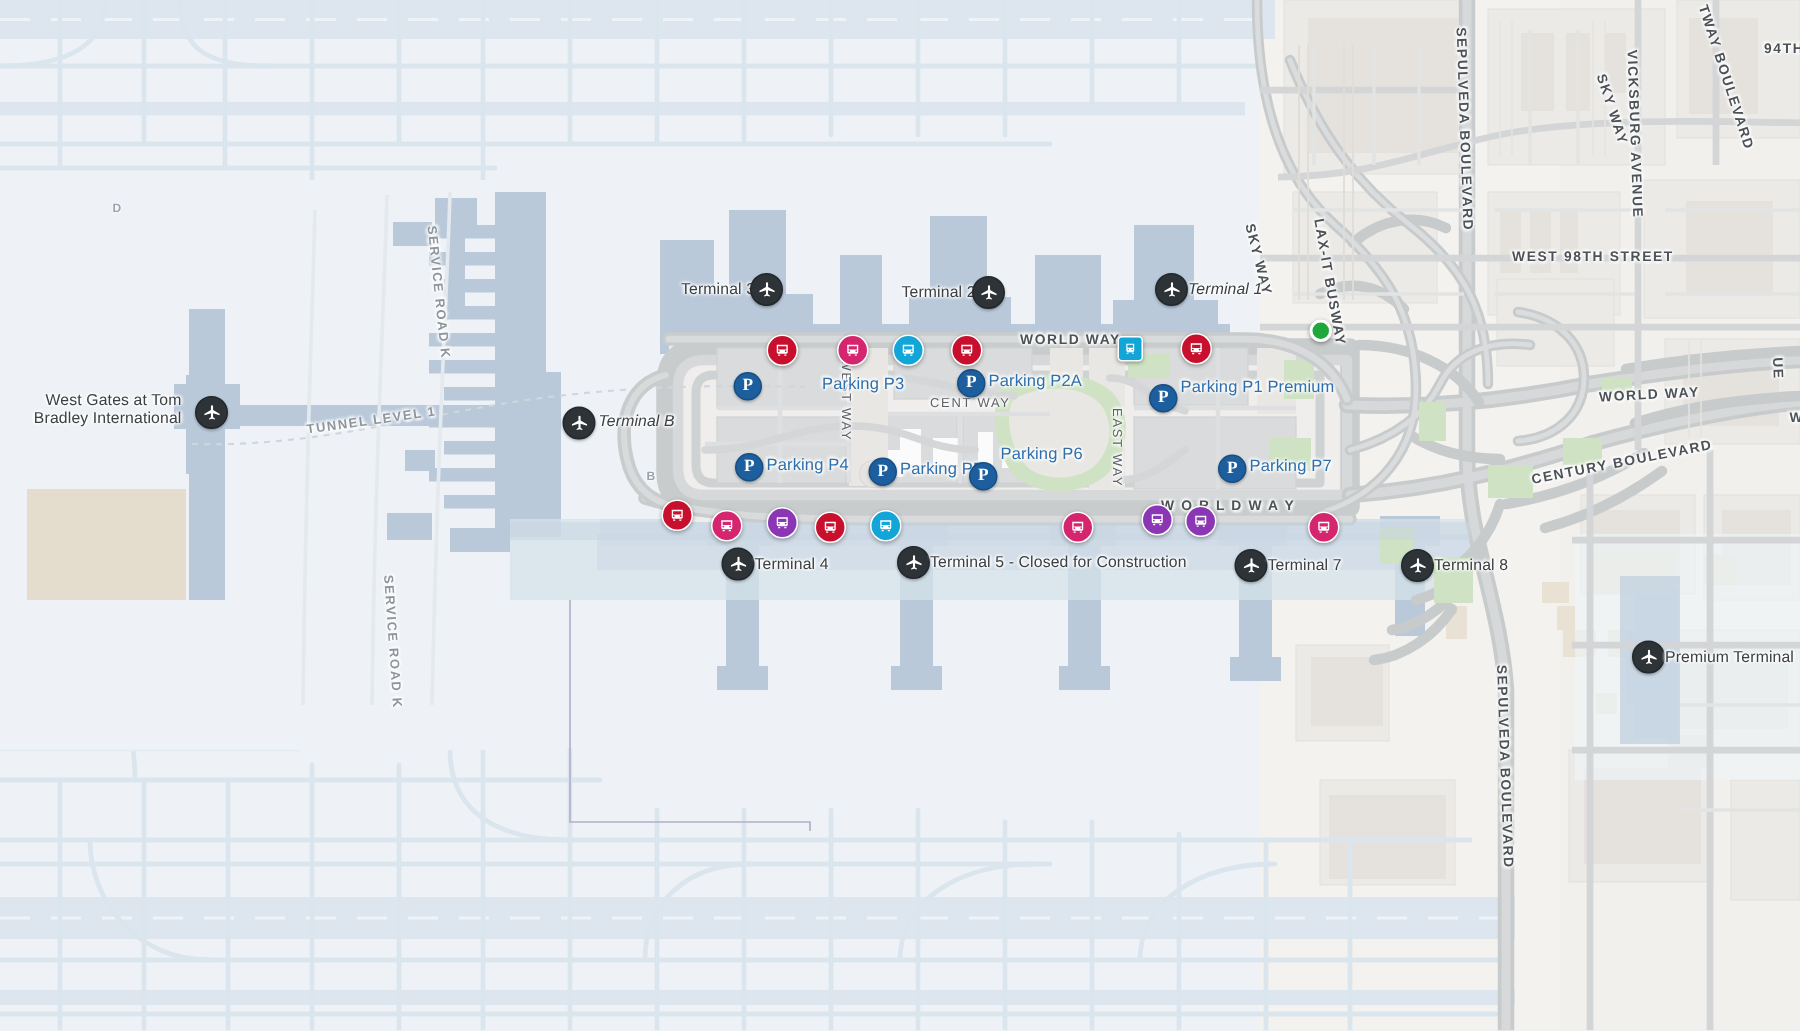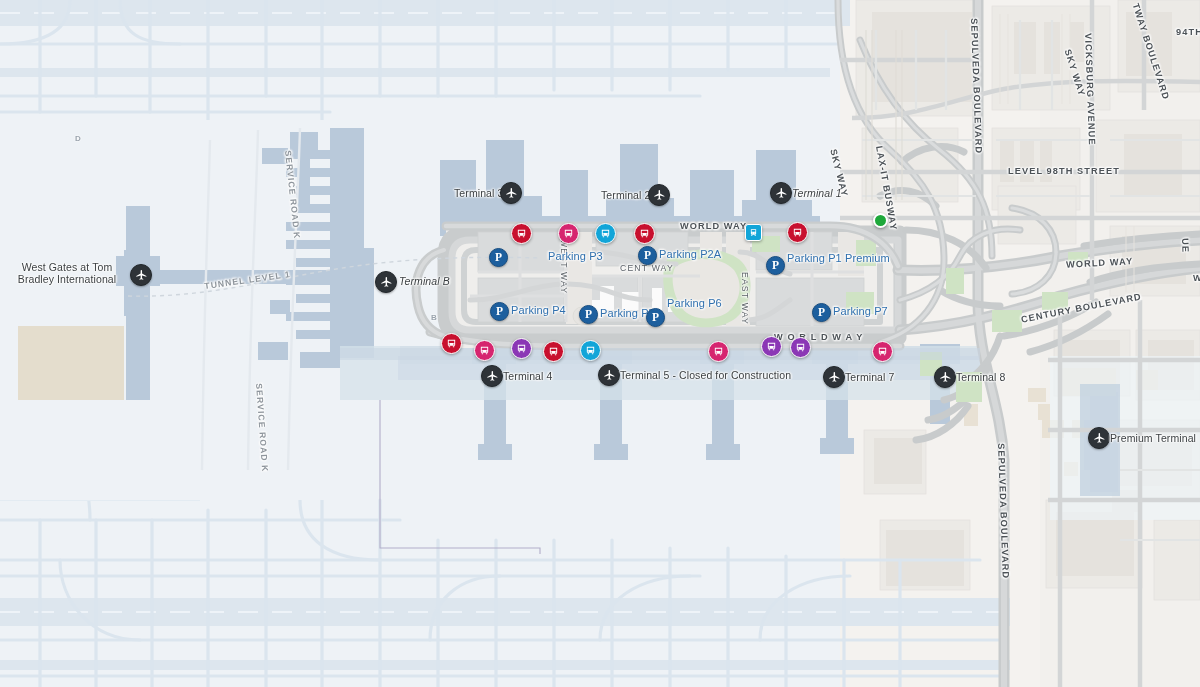--- a/index.html
+++ b/index.html
@@ -13,21 +13,21 @@
   .layer{position:absolute;left:0;top:0;width:1200px;height:687px;}
   svg.layer{display:block;}
 
   
   .lbl{position:absolute;white-space:nowrap;pointer-events:none;}
 
   .terminal-label{
     font-size:10.5px;color:#3c4043;letter-spacing:.1px;
     text-shadow:0 0 3px #fff,0 0 3px #fff,0 0 2px #fff,1px 0 2px #fff,-1px 0 2px #fff;
   }
-  .terminal-label.two-line{white-space:normal;text-align:center;line-height:11.5px;width:108px;}
+  .terminal-label.two-line{white-space:normal;text-align:right;line-height:11.5px;width:108px;}
 
   .parking-label{
     font-size:11px;color:#2f6fad;letter-spacing:.1px;font-weight:400;
     text-shadow:0 0 3px #fff,0 0 3px #fff,0 0 2px #fff,1px 1px 2px #fff,-1px -1px 2px #fff;
   }
 
   .road-label{
     font-size:8.6px;color:#4c5257;letter-spacing:1.1px;font-weight:700;
     text-shadow:0 0 3px #fff,0 0 3px #fff,0 0 2px #fff,1px 1px 2px #fff,-1px -1px 2px #fff;
   }
@@ -560,21 +560,21 @@
     <div class="lbl road-label big" style="left:979px;top:18px;transform-origin:0 0;transform:rotate(88deg);">SEPULVEDA BOULEVARD</div>
 
     <div class="lbl road-label big" style="left:1006px;top:443px;transform-origin:0 0;transform:rotate(88deg);">SEPULVEDA BOULEVARD</div>
 
     <div class="lbl road-label big" style="left:1072px;top:48px;transform-origin:0 0;transform:rotate(72deg);">SKY WAY</div>
 
     <div class="lbl road-label big" style="left:838px;top:148px;transform-origin:0 0;transform:rotate(76deg);">SKY WAY</div>
 
     <div class="lbl road-label big" style="left:884px;top:145px;transform-origin:0 0;transform:rotate(80deg);">LAX-IT BUSWAY</div>
 
-    <div class="lbl road-label big" style="left:1008px;top:166px;">LEVEL 98TH STREET</div>
+    <div class="lbl road-label big" style="left:1008px;top:166px;">WEST 98TH STREET</div>
 
     <div class="lbl road-label big" style="left:1093px;top:33px;transform-origin:0 0;transform:rotate(88deg);">VICKSBURG AVENUE</div>
 
     <div class="lbl road-label big" style="left:1140px;top:2px;transform-origin:0 0;transform:rotate(72deg);">TWAY BOULEVARD</div>
 
     <div class="lbl road-label big" style="left:1176px;top:27px;">94TH</div>
 
     <div class="lbl road-label big" style="left:1190px;top:238px;transform-origin:0 0;transform:rotate(88deg);">UE</div>
 
     <div class="lbl road-label big" style="left:1193px;top:273px;">W</div>

